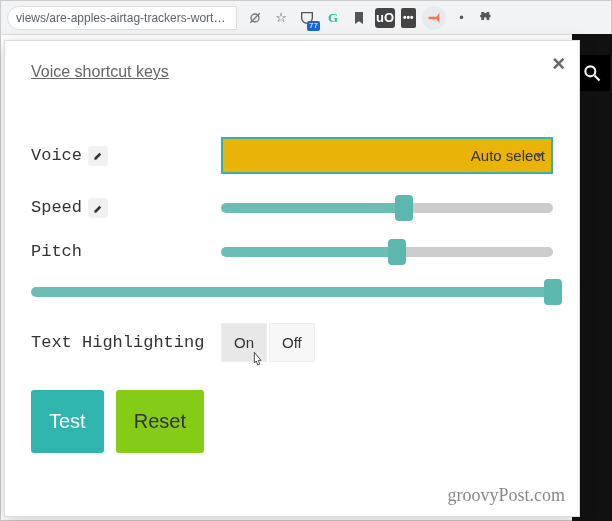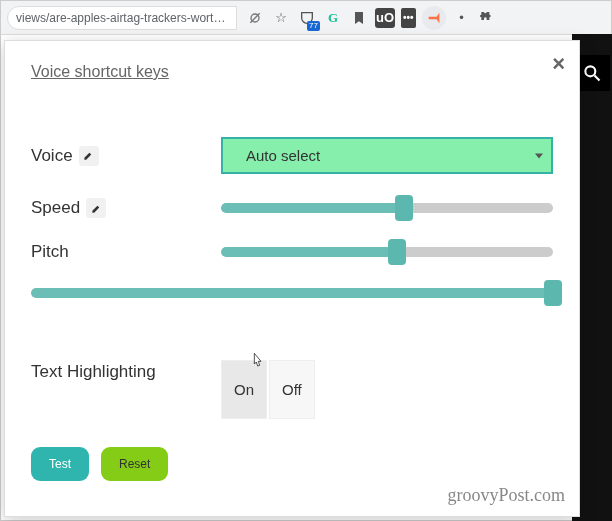--- a/index.html
+++ b/index.html
@@ -63,33 +63,33 @@
     }
     .edit-link {
       font-size: 16px; color: #666; text-decoration: underline;
       cursor: pointer; margin-bottom: 30px; display: inline-block;
     }
     .row {
       display: flex; align-items: center; margin-bottom: 24px;
     }
     .label-col {
       width: 190px; font-size: 17px; color: #333; display: flex;
-      align-items: flex-start; gap: 6px;
+      align-items: flex-start; gap: 6px; font-family: Liberation Mono, monospace;
     }
     .pencil {
       width: 20px; height: 20px; display: flex; align-items: center;
       justify-content: center; background: #f1f1f1; border-radius: 3px;
       cursor: pointer;
     }
     .pencil svg { width: 11px; height: 11px; fill: #333; }
     .ctrl-col { flex: 1; }
     .select {
-      width: 100%; border: 2px solid #35b2a6; padding: 8px 23px;
-      font-size: 15px; color: #333; background: #86efac; cursor: pointer;
-      appearance: none; text-align: left; position: relative;
+      width: 100%; border: 2px solid #35b2a6; padding: 8px 6px;
+      font-size: 15px; color: #333; background: #eab308; cursor: pointer;
+      appearance: none; text-align: right; position: relative;
     }
     .select-wrap { position: relative; }
     .select-wrap::after {
       content: ""; position: absolute; right: 10px; top: 50%;
       transform: translateY(-50%); border-left: 4px solid transparent;
       border-right: 4px solid transparent; border-top: 5px solid #555;
       pointer-events: none;
     }
     
     .slider {
@@ -103,29 +103,29 @@
       height: 100%; background: #6bbeb6; border-radius: 5px 0 0 5px;
     }
     .slider .thumb {
       position: absolute; width: 18px; height: 26px; background: #5cb8af;
       border-radius: 4px; top: 50%; transform: translate(-50%, -50%);
       cursor: pointer;
     }
     
     .toggle-group { display: flex; gap: 2px; }
     .toggle {
-      padding: 20px 12px; font-size: 15px; color: #333; background: #f7f7f7;
-      border: 1px solid #eee; cursor: pointer; margin-top: 36px;
+      padding: 10px 12px; font-size: 15px; color: #333; background: #f7f7f7;
+      border: 1px solid #eee; cursor: pointer;
     }
     .toggle.active { background: #e8e8e8; }
     
     .actions { display: flex; gap: 12px; margin-top: 28px; }
     .btn {
-      padding: 10px 18px; font-size: 12px; border: none; cursor: pointer;
-      border-radius: 9px;
+      padding: 20px 18px; font-size: 20px; border: none; cursor: pointer;
+      border-radius: 3px;
     }
     .btn-test { background: #2fb5ad; color: #fff; }
     .btn-reset { background: #84cc16; color: #333; }
     .watermark {
       position: absolute; bottom: 10px; right: 14px; font-family: Georgia, serif;
       color: #888; font-size: 18px;
     }
     
     .cursor-ptr {
       position: absolute; width: 16px; height: 20px; pointer-events: none;

